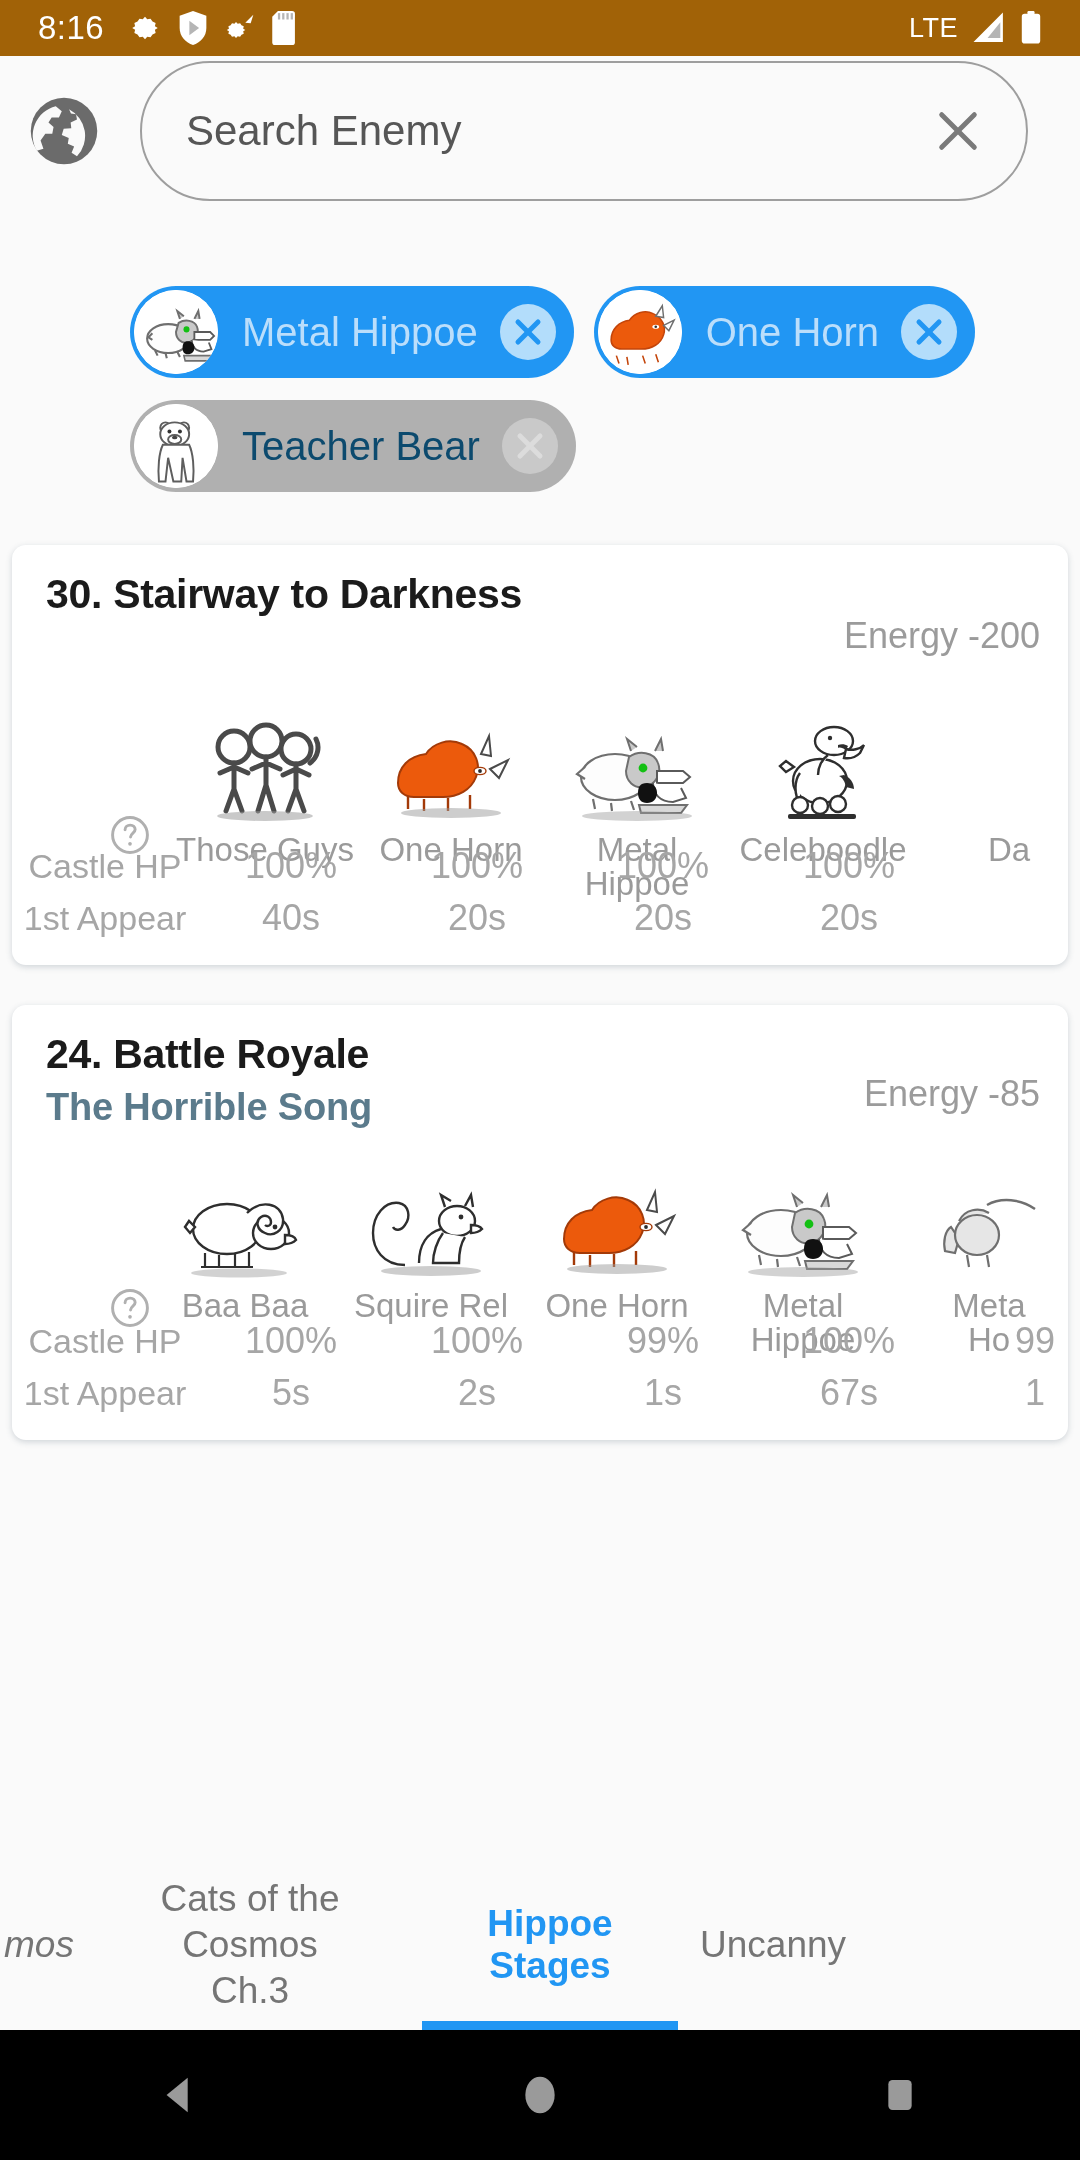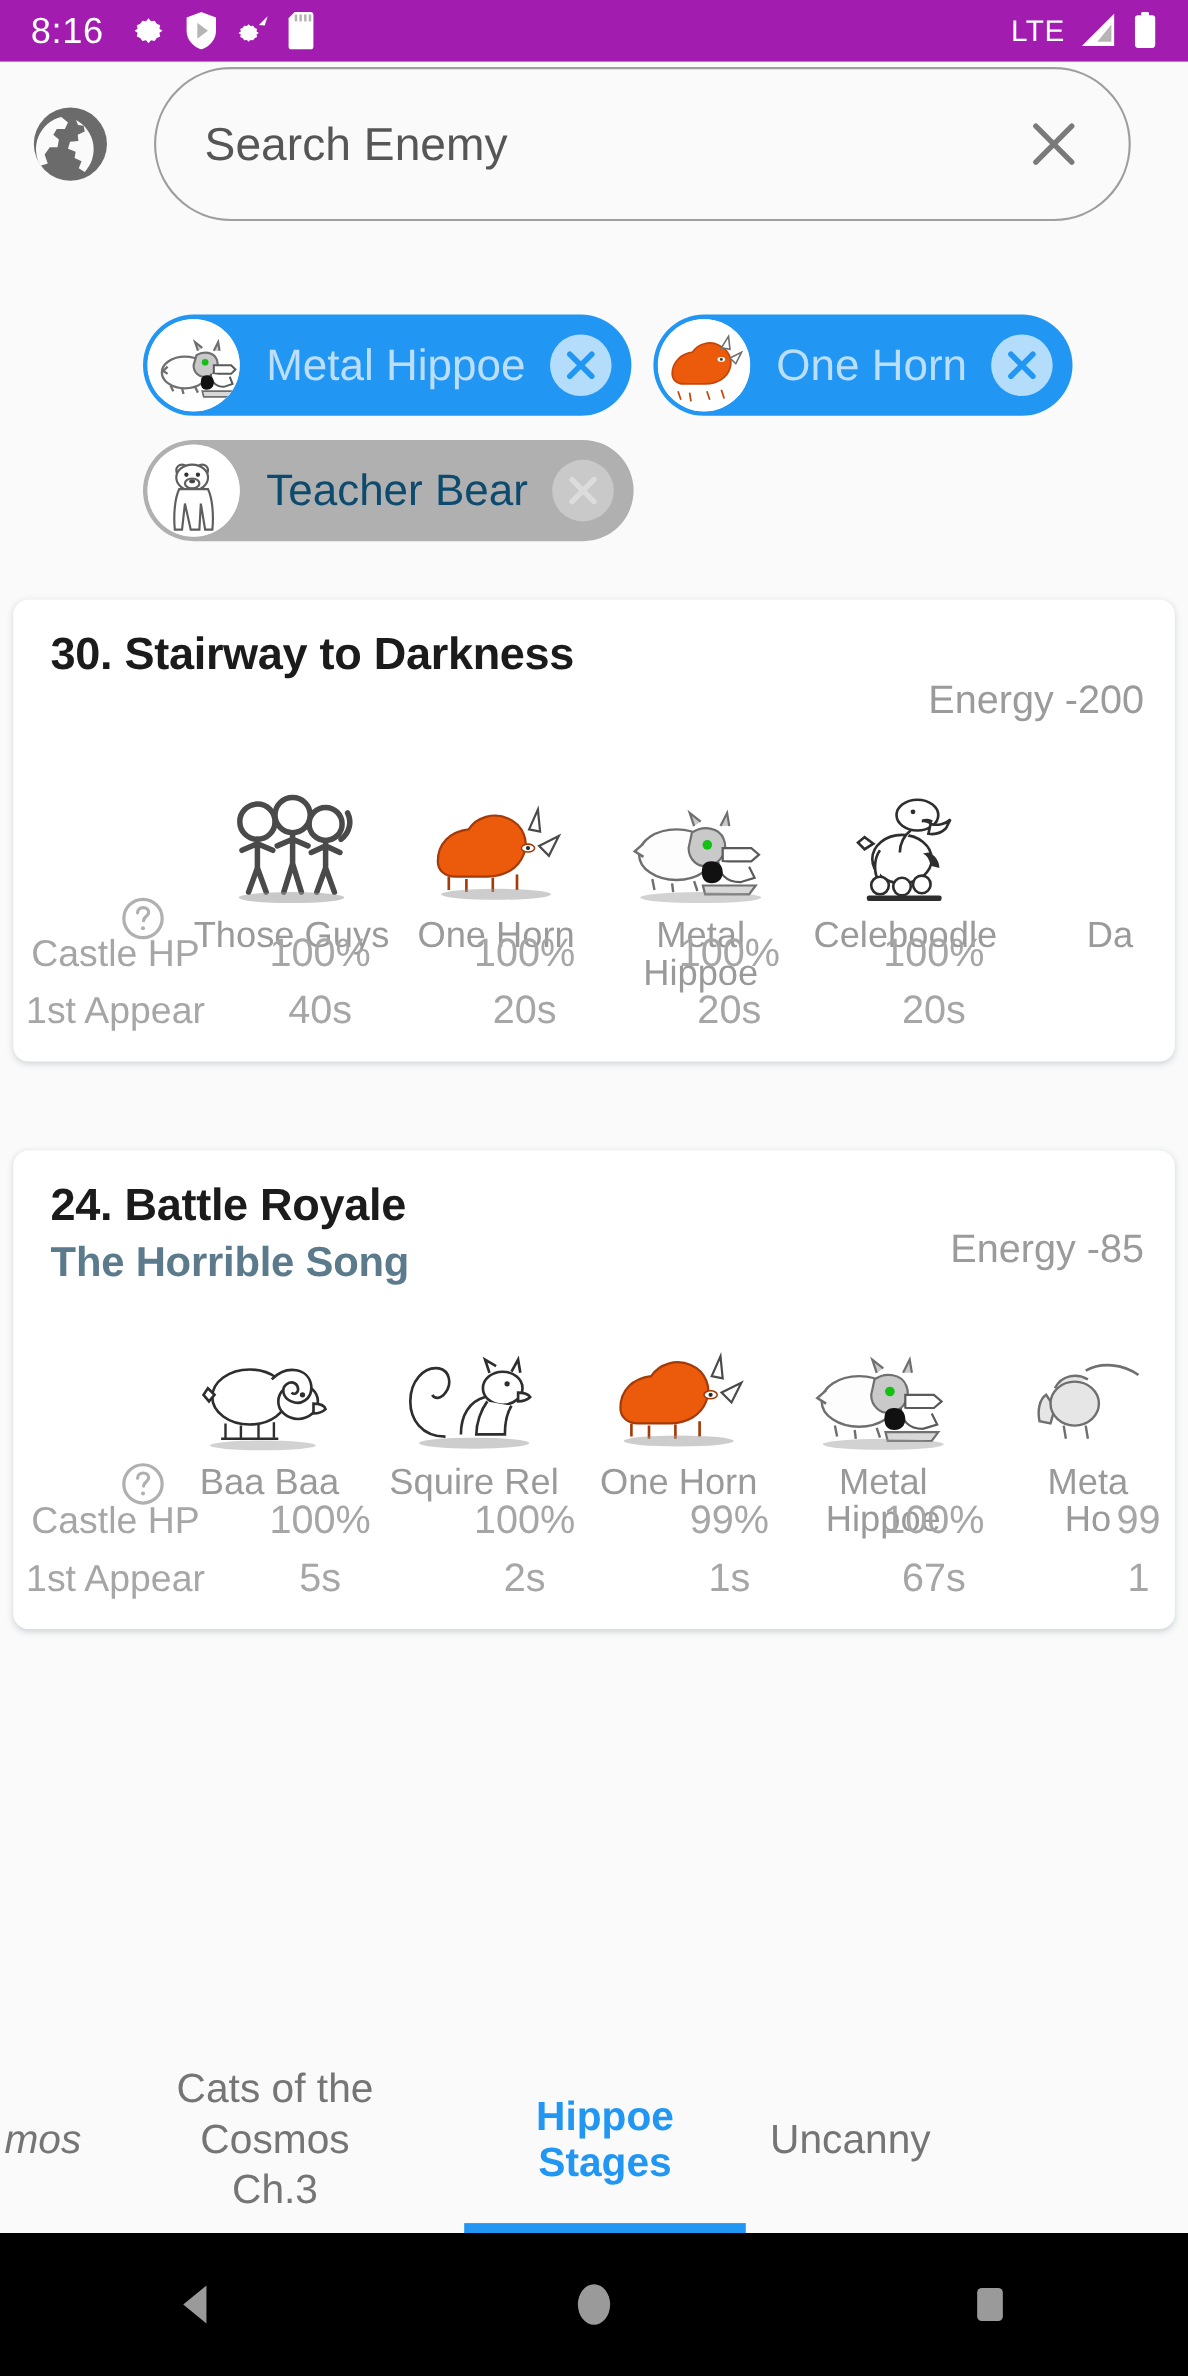--- a/index.html
+++ b/index.html
@@ -7,21 +7,21 @@
     width: 1080px; height: 2160px;
     background: #fafafa;
     font-family: "Liberation Sans", sans-serif;
     overflow: hidden;
   }
   .phone { position: relative; width: 1080px; height: 2160px; background: #fafafa; }
 
   
   .statusbar {
     position: absolute; top: 0; left: 0; width: 1080px; height: 56px;
-    background: #a21caf; display: flex; align-items: center; padding: 0 28px;
+    background: #a16207; display: flex; align-items: center; padding: 0 38px;
   }
   .sb-time { color: #fff; font-size: 33px; font-weight: 400; letter-spacing: 0.5px; }
   .sb-icons-left { display: flex; align-items: center; gap: 16px; margin-left: 24px; }
   .sb-right { margin-left: auto; display: flex; align-items: center; gap: 12px; }
   .sb-lte { color: #fff; font-size: 27px; letter-spacing: 0.5px; }
   svg.ic { display: block; }
 
   
   .searchrow {
     position: absolute; top: 56px; left: 0; width: 1080px; height: 150px;
@@ -70,21 +70,21 @@
   .chip.off .chip-x { background: #c9c9c9; }
 
   
   .card {
     position: absolute; left: 12px; width: 1056px;
     background: #ffffff; border-radius: 14px;
     box-shadow: 0 2px 6px rgba(60,80,100,0.22);
     overflow: hidden;
   }
   #card-0 { top: 545px; height: 420px; }
-  #card-1 { top: 1046px; height: 435px; }
+  #card-1 { top: 1005px; height: 435px; }
 
   .card-head { position: relative; padding: 26px 34px 0 34px; }
   .stage-title { font-size: 41px; font-weight: 700; color: #1b1b1b; letter-spacing: -0.3px; }
   .stage-sub   { font-size: 38px; font-weight: 700; color: #5b7b8c; margin-top: 8px; letter-spacing: -0.2px; }
   .stage-energy {
     position: absolute; right: 28px; font-size: 36px; color: #9b9b9b; font-weight: 400;
   }
   #card-0 .stage-energy { top: 70px; }
   #card-1 .stage-energy { top: 68px; }
   .enemy-cols { display: flex; position: absolute; }

